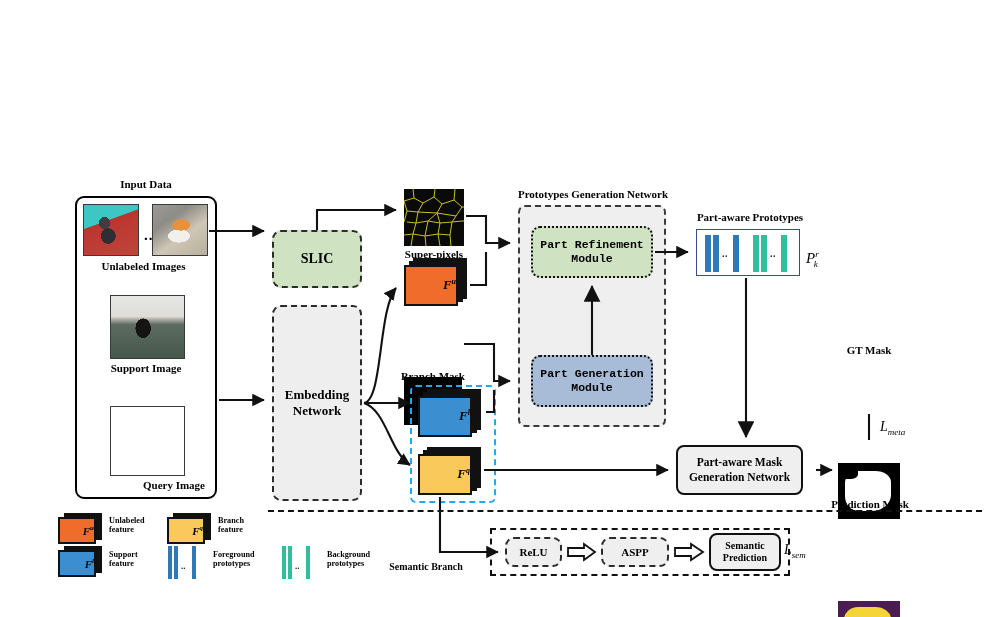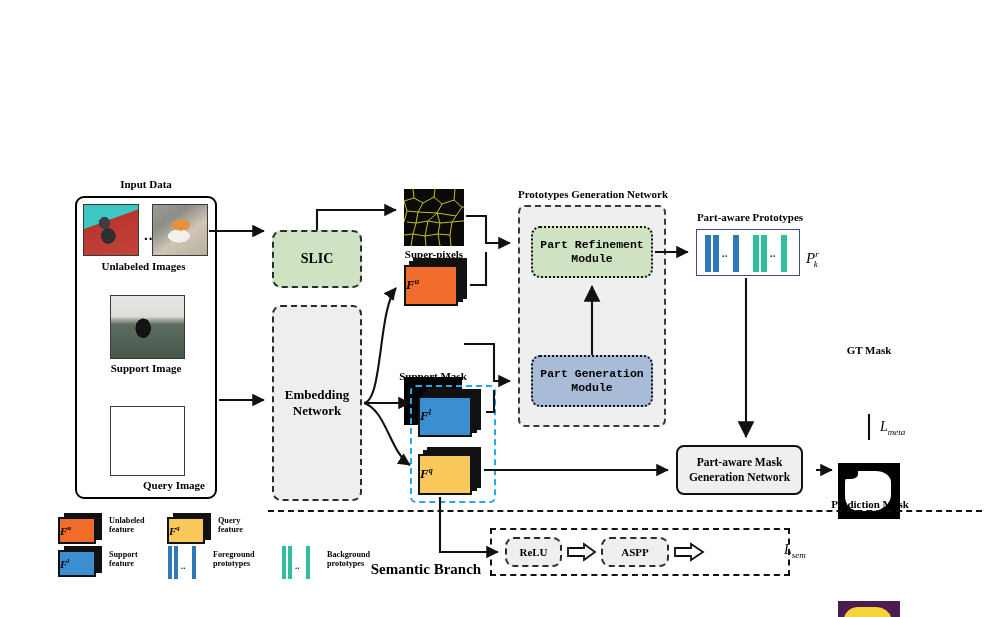--- a/index.html
+++ b/index.html
@@ -111,21 +111,21 @@
     left:490px;top:528px;width:300px;height:48px;
     border:2.4px dashed #111;box-sizing:border-box;background:#fff;
   }
   #relu{left:505px;top:537px;width:57px;height:30px;background:#efefef;font-size:11px;}
   #aspp{left:601px;top:537px;width:68px;height:30px;background:#efefef;font-size:11px;}
   #sempred{left:709px;top:533px;width:72px;height:38px;background:#efefef;font-size:10px;line-height:1.2;}
 
   
   .cube{position:absolute;}
   .cube .face{position:absolute;left:0;top:0;border:2.1px solid #111;box-sizing:border-box;
-     display:flex;align-items:center;justify-content:flex-start;}
+     display:flex;align-items:center;justify-content:flex-end;}
   .cube .sh2{background:#111;}
   .cube .lbl3{font-family:"Liberation Serif",serif;font-style:italic;font-weight:bold;color:#000;}
 
   
   #proto-box{
     left:696px;top:229px;width:104px;height:47px;
     border:1.9px solid #3a4a8c;background:#fff;box-sizing:border-box;
   }
   .pbar{position:absolute;top:5px;height:37px;width:5.5px;}
   .pdots{position:absolute;font-size:10px;font-weight:bold;color:#222;letter-spacing:.5px;}
@@ -210,21 +210,21 @@
     <div class="face sh2" style="left:9px;top:0;width:54px;height:41px;"></div>
     <div class="face sh2" style="left:5px;top:3px;width:54px;height:41px;"></div>
     <div class="face" style="left:0;top:7px;width:54px;height:41px;background:#ef6c2a;">
       <span class="lbl3" style="font-size:13px;">
         <span>F</span><sup style="font-size:8px;">u</sup>
       </span>
     </div>
   </div>
 
   <div class="abs mask-sup" style="left:404px;top:320px;width:58px;height:48px;"></div>
-  <div class="abs lbl" style="left:378px;top:370px;width:110px;">Support Mask</div>
+  <div class="abs lbl" style="left:378px;top:370px;width:110px;">Branch Mask</div>
 
   <div class="abs" id="cyan-group"></div>
 
   <div class="cube" style="left:418px;top:389px;width:64px;height:50px;">
     <div class="face sh2" style="left:9px;top:0;width:54px;height:41px;"></div>
     <div class="face sh2" style="left:5px;top:3px;width:54px;height:41px;"></div>
     <div class="face" style="left:0;top:7px;width:54px;height:41px;background:#3b8fd0;">
       <span class="lbl3" style="font-size:13px;">
         <span>F</span><sup style="font-size:8px;">l</sup>
       </span>
@@ -288,29 +288,35 @@
 
   <div class="abs mask-pred" style="left:838px;top:440px;width:62px;height:56px;"></div>
   <div class="abs lbl" style="left:820px;top:498px;width:100px;">Prediction Mask</div>
 
   <div class="abs math" style="left:880px;top:419px;font-size:14px;">
     <span>L</span><sub style="font-size:9px;">meta</sub>
   </div>
 
   <div class="abs" id="divider"></div>
 
-  <div class="abs lbl" style="left:366px;top:561px;width:120px;font-size:15px;">Semantic Branch</div>
+  <div class="abs lbl" style="left:366px;top:561px;width:120px;font-size:10px;">Semantic Branch</div>
 
   <div class="abs" id="sem-container"></div>
 
   <div class="abs box dashed-rd" id="relu">
     <span>ReLU</span>
   </div>
   <div class="abs box dashed-rd" id="aspp">
     <span>ASPP</span>
+  </div>
+  <div class="abs box solid-rd" id="sempred">
+    <div>
+      <div>Semantic</div>
+      <div>Prediction</div>
+    </div>
   </div>
 
   <div class="abs math" style="left:784px;top:542px;font-size:14px;">
     <span>L</span><sub style="font-size:9px;">sem</sub>
   </div>
 
   <div class="abs" id="legend">
 
     <div class="cube" style="left:0px;top:0px;width:48px;height:36px;">
       <div class="face sh2" style="left:6px;top:0;width:38px;height:27px;"></div>
@@ -327,21 +333,21 @@
 
     <div class="cube" style="left:109px;top:0px;width:48px;height:36px;">
       <div class="face sh2" style="left:6px;top:0;width:38px;height:27px;"></div>
       <div class="face" style="left:0;top:4px;width:38px;height:27px;background:#f9c95c;">
         <span class="lbl3" style="font-size:11px;">
           <span>F</span><sup style="font-size:7px;">q</sup>
         </span>
       </div>
     </div>
     <div class="abs leg-txt" style="left:160px;top:3px;width:46px;">
-      <div>Query</div>
+      <div>Branch</div>
       <div>feature</div>
     </div>
 
     <div class="cube" style="left:0px;top:33px;width:48px;height:36px;">
       <div class="face sh2" style="left:6px;top:0;width:38px;height:27px;"></div>
       <div class="face" style="left:0;top:4px;width:38px;height:27px;background:#3b8fd0;">
         <span class="lbl3" style="font-size:11px;">
           <span>F</span><sup style="font-size:7px;">l</sup>
         </span>
       </div>

